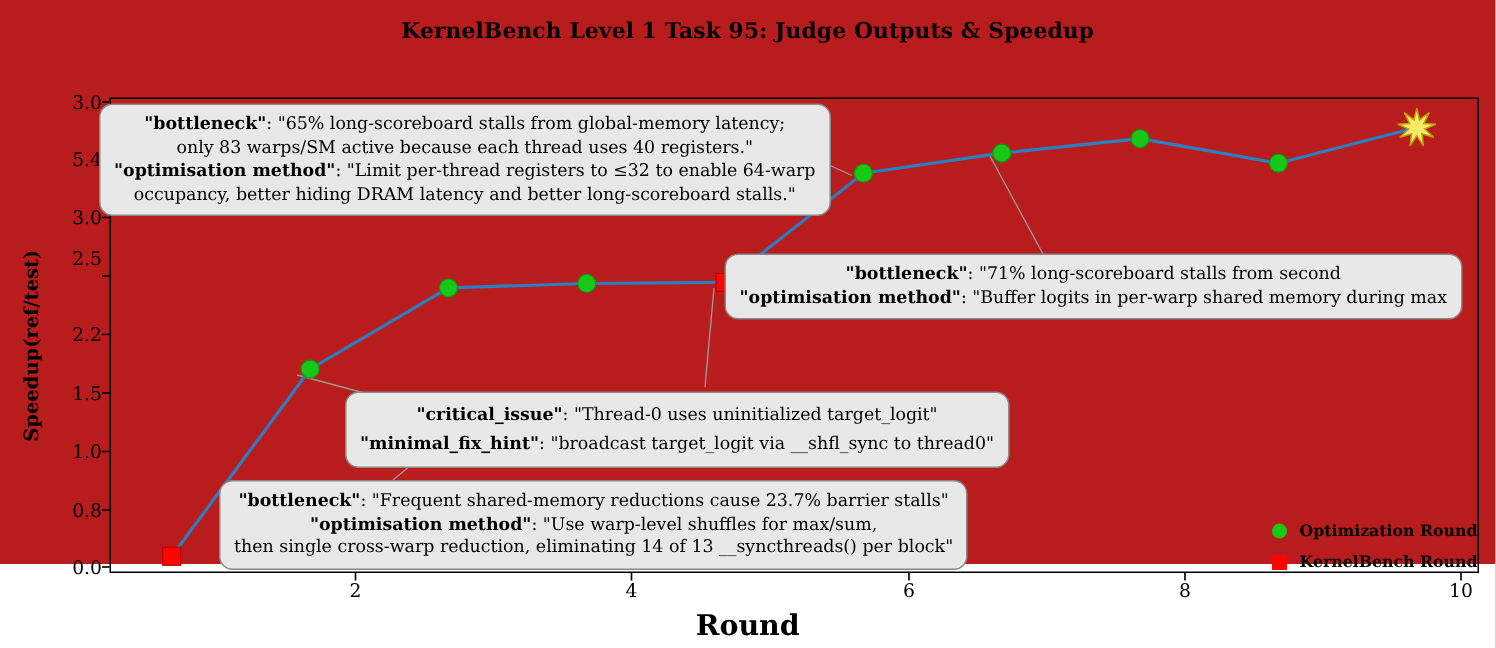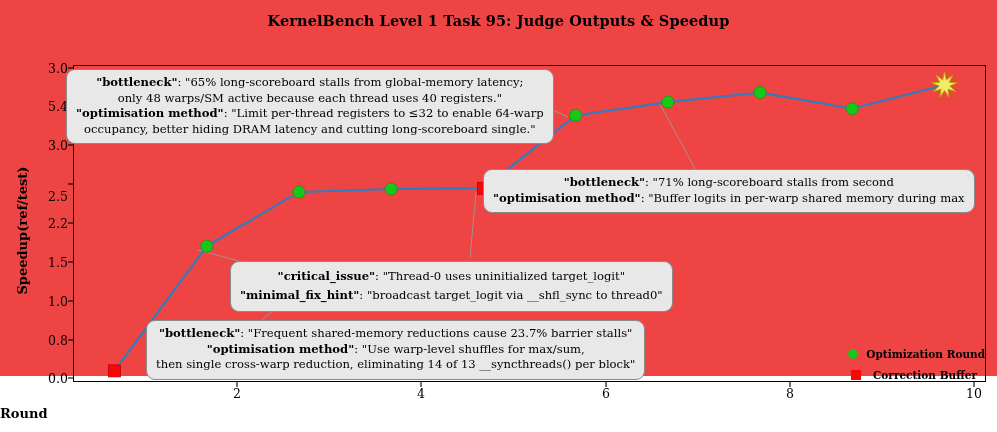--- a/index.html
+++ b/index.html
@@ -12,21 +12,21 @@
     height: 432px;
     position: relative;
     font-family: "DejaVu Serif", "Liberation Serif", serif;
     overflow: hidden;
   }
   #figure {
     position: absolute;
     left: 0; top: 0;
     width: 997px;
     height: 376px;
-    background: #ef4444;
+    background: #b91c1c;
   }
   
   #chart-title {
     position: absolute;
     left: 0;
     top: 12px;
     width: 997px;
     text-align: center;
     font-size: 14.5px;
     font-weight: bold;
@@ -95,22 +95,22 @@
     font-weight: bold;
     color: #000000;
     transform: rotate(-90deg);
     transform-origin: center center;
   }
   #xlabel {
     position: absolute;
     left: 0;
     top: 406px;
     width: 997px;
-    text-align: left;
-    font-size: 13px;
+    text-align: center;
+    font-size: 19px;
     font-weight: bold;
     color: #000000;
   }
   
   .annot {
     position: absolute;
     background: #e8e8e8;
     border: 1px solid #8a8a8a;
     border-radius: 9px;
     box-sizing: border-box;
@@ -164,21 +164,21 @@
 <div id="figure">
 
   <div id="chart-title">KernelBench Level 1 Task 95: Judge Outputs &amp; Speedup</div>
 
   <div id="plot-frame"></div>
 
   <div id="ytick-layer">
     <div class="ytick" style="top:68px">3.0</div>
     <div class="ytick" style="top:106px">5.4</div>
     <div class="ytick" style="top:145px">3.0</div>
-    <div class="ytick" style="top:196px">2.5</div>
+    <div class="ytick" style="top:172px">2.5</div>
     <div class="ytick" style="top:223px">2.2</div>
     <div class="ytick" style="top:262px">1.5</div>
     <div class="ytick" style="top:301px">1.0</div>
     <div class="ytick" style="top:340px">0.8</div>
     <div class="ytick" style="top:378px">0.0</div>
   </div>
 
   <div id="xtick-layer">
     <div class="xtick" style="left:237px">2</div>
     <div class="xtick" style="left:421px">4</div>
@@ -228,23 +228,23 @@
         <circle cx="575.6111111111112" cy="115.48243559718975" r="6" fill="#18c818" stroke="#0f9a0f" stroke-width="0.8"></circle>
         <circle cx="667.8333333333334" cy="102.11943793911013" r="6" fill="#18c818" stroke="#0f9a0f" stroke-width="0.8"></circle>
         <circle cx="760.0555555555557" cy="92.46838407494147" r="6" fill="#18c818" stroke="#0f9a0f" stroke-width="0.8"></circle>
         <circle cx="852.2777777777778" cy="108.80093676814994" r="6" fill="#18c818" stroke="#0f9a0f" stroke-width="0.8"></circle>
         <polygon points="944.50,72.04 946.35,79.97 952.86,75.09 949.18,82.34 957.30,82.79 949.82,85.98 955.76,91.54 947.97,89.18 948.95,97.26 944.50,90.44 940.05,97.26 941.03,89.18 933.24,91.54 939.18,85.98 931.70,82.79 939.82,82.34 936.14,75.09 942.65,79.97" fill="#f5ea6a" stroke="#b8a400" stroke-width="1"></polygon>
       </g>
   </svg>
 
   <div class="annot" id="annot-0" style="left:66px; top:69px;">
     <span class="ln"><b>"bottleneck"</b><span>: "65% long-scoreboard stalls from global-memory latency;</span></span>
-    <span class="ln"><b></b><span>only 48 warps/SM active because each thread uses 40 registers."</span></span>
+    <span class="ln"><b></b><span>only 83 warps/SM active because each thread uses 40 registers."</span></span>
     <span class="ln"><b>"optimisation method"</b><span>: "Limit per-thread registers to ≤32 to enable 64-warp</span></span>
-    <span class="ln"><b></b><span>occupancy, better hiding DRAM latency and cutting long-scoreboard single."</span></span>
+    <span class="ln"><b></b><span>occupancy, better hiding DRAM latency and better long-scoreboard stalls."</span></span>
   </div>
 
   <div class="annot" id="annot-1" style="left:483px; top:169px;">
     <span class="ln"><b>"bottleneck"</b><span>: "71% long-scoreboard stalls from second</span></span>
     <span class="ln"><b>"optimisation method"</b><span>: "Buffer logits in per-warp shared memory during max</span></span>
   </div>
 
   <div class="annot" id="annot-2" style="left:230px; top:261px; padding-top:7px; padding-bottom:8px;">
     <span class="ln"><b>"critical_issue"</b><span>: "Thread-0 uses uninitialized target_logit"</span></span>
     <span class="ln" style="margin-top:3px"><b>"minimal_fix_hint"</b><span>:  "broadcast target_logit via __shfl_sync to thread0"</span></span>
@@ -260,17 +260,17 @@
     <div class="legend-row">
       <span class="legend-swatch">
           <span class="sw-circle"></span>
         </span>
       <span class="legend-label">Optimization Round</span>
     </div>
     <div class="legend-row">
       <span class="legend-swatch">
           <span class="sw-square"></span>
         </span>
-      <span class="legend-label">Correction Buffer</span>
+      <span class="legend-label">KernelBench Round</span>
     </div>
   </div>
 
 </div>
 
 </body></html>

